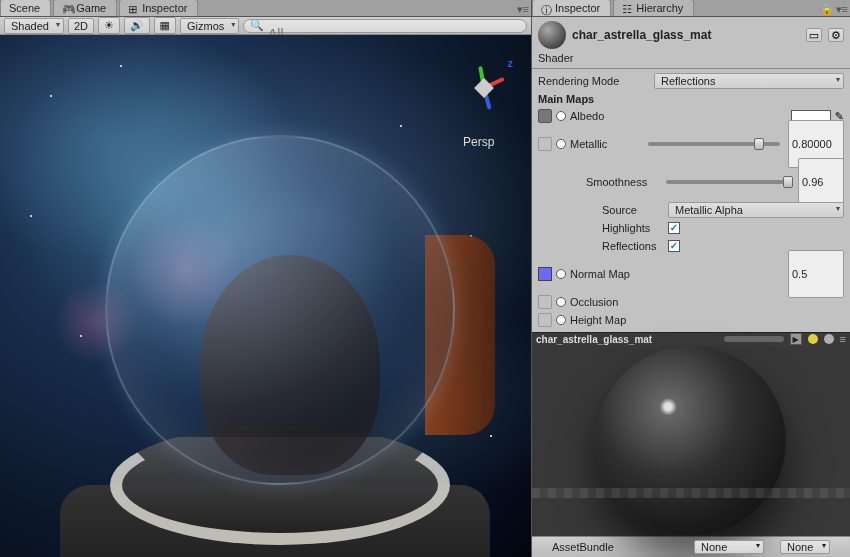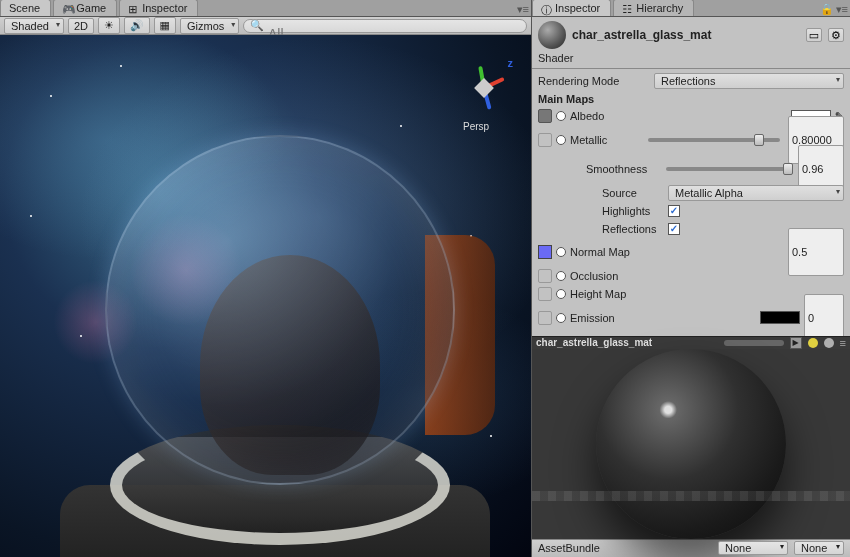--- a/index.html
+++ b/index.html
@@ -46,21 +46,21 @@
     background: linear-gradient(90deg,#b84a10,#6a2a08); border-radius: 0 30px 30px 0; opacity:0.7;}
 
   
   .gizmo { position:absolute; right:18px; top:22px; width:60px; height:60px; }
   .gizmo .cube { position:absolute; left:24px; top:24px; width:14px; height:14px; background:#ccc; transform:rotate(45deg); }
   .gizmo .ax { position:absolute; width:22px; height:4px; border-radius:2px; left:31px; top:29px; transform-origin:left center;}
   .gizmo .ax.red { background:#e04030; transform:rotate(-25deg);}
   .gizmo .ax.green { background:#40c030; transform:rotate(-100deg);}
   .gizmo .ax.blue { background:#3060e0; transform:rotate(75deg);}
   .gizmo .lbl { position:absolute; right:0; top:0; color:#e04030; font-weight:bold; }
-  .gizmo .persp { position:absolute; left:10px; top:64px; color:#ddd; font-size:10px;}
+  .gizmo .persp { position:absolute; left:10px; top:78px; color:#ddd; font-size:12px;}
 
   
   .insp-header { background:#c2c2c2; padding: 4px 6px; border-bottom:1px solid #888; }
   .insp-title-row { display:flex; align-items:center; gap:6px; }
   .mat-ball-sm { width:28px; height:28px; border-radius:50%; background: radial-gradient(circle at 35% 32%, #aaa, #555 60%, #222); }
   .insp-title { font-weight:bold; color:#222; flex:1; font-size:12px;}
   .mini-btn { width:16px; height:14px; background:linear-gradient(#e0e0e0,#cfcfcf); border:1px solid #999; border-radius:2px; display:inline-flex; align-items:center; justify-content:center; cursor:pointer;}
   .insp-row { display:flex; align-items:center; gap:6px; margin-top:3px; color:#222;}
   .insp-row label { width:55px; }
   .wide-drop { flex:1; }
@@ -86,21 +86,21 @@
   .play-icon { color:#222; background:#999; width:12px; height:12px; border:1px solid #555; display:flex; align-items:center; justify-content:center; font-size:8px;}
   .dot { width:10px; height:10px; border-radius:50%; }
   .preview-body { flex:1; background:#383838; display:flex; align-items:center; justify-content:center; position:relative;}
   .mat-ball-lg { width:190px; height:190px; border-radius:50%;
     background: radial-gradient(circle at 38% 32%, #e0e0e0 2%, #666 5%, #303030 40%, #1a1a1a 70%, #0a0a0a);
     box-shadow: 0 25px 40px rgba(0,0,0,0.6);}
   .checker-strip { position:absolute; bottom:38px; left:0; right:0; height:10px;
     background: repeating-linear-gradient(90deg, #999 0 8px, #666 8px 16px); opacity:0.25;}
 
   
-  .footer { height:24px; background:linear-gradient(#cfcfcf,#bcbcbc); border-top:1px solid #888; display:flex; align-items:center; padding:0 6px; gap:6px; color:#222;}
+  .footer { height:24px; background:linear-gradient(#cfcfcf,#bcbcbc); border-top:1px solid #888; display:flex; align-items:center; padding:0 20px; gap:16px; color:#222;}
   .footer .spacer { flex:1; }
   .slim-drop { background:linear-gradient(#e5e5e5,#d5d5d5); border:1px solid #999; border-radius:2px; padding:0 14px 0 6px; position:relative; min-width:70px; font-size:10px; cursor:pointer;}
   .slim-drop::after { content:"▾"; position:absolute; right:3px; top:0; font-size:8px;}
 
   .context-icon { color:#555; cursor:pointer; padding:0 2px;}
   .lock-icon { color:#555; cursor:pointer;}
 </style>
 </head>
 <body>
 
@@ -261,28 +261,20 @@
         <span class="radio"></span>
         <span class="prop-label">Occlusion</span>
       </div>
 
       <div class="prop-row">
         <span class="tex-slot" style="background:#c2c2c2;border-color:#999;"></span>
         <span class="radio"></span>
         <span class="prop-label">Height Map</span>
       </div>
 
-      <div class="prop-row">
-        <span class="tex-slot" style="background:#c2c2c2;border-color:#999;"></span>
-        <span class="radio"></span>
-        <span class="prop-label">Emission</span>
-        <span style="flex:1"></span>
-        <span class="black-swatch"></span>
-        <span class="numbox" style="width:40px;">0</span>
-      </div>
 
     </div>
 
     <div class="preview-header">
       <span class="title">char_astrella_glass_mat</span>
       <span class="hbar"></span>
       <span class="play-icon">▶</span>
       <span class="dot" style="background:#e0d040"></span>
       <span class="dot" style="background:#b0b0b0"></span>
       <span style="color:#aaa">≡</span>

